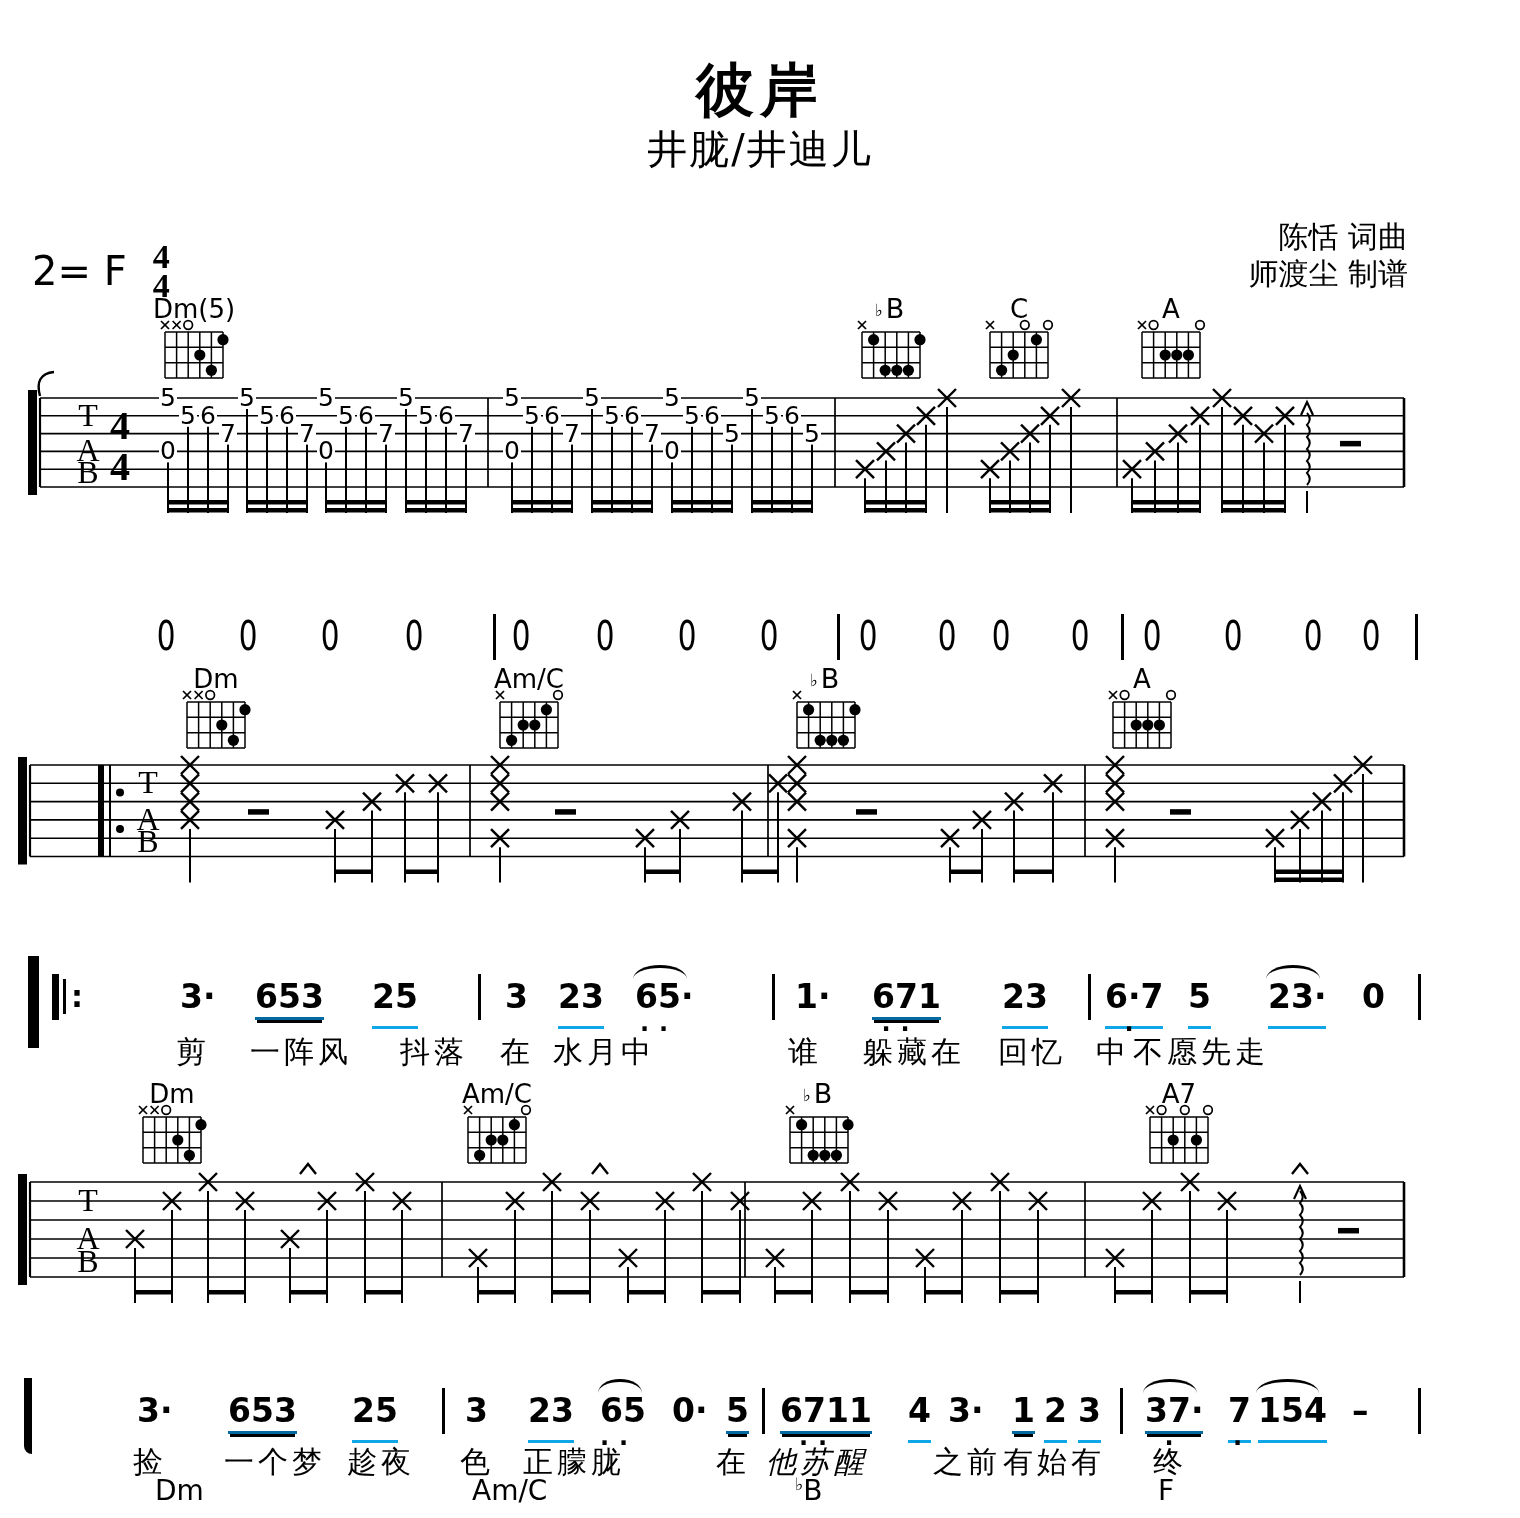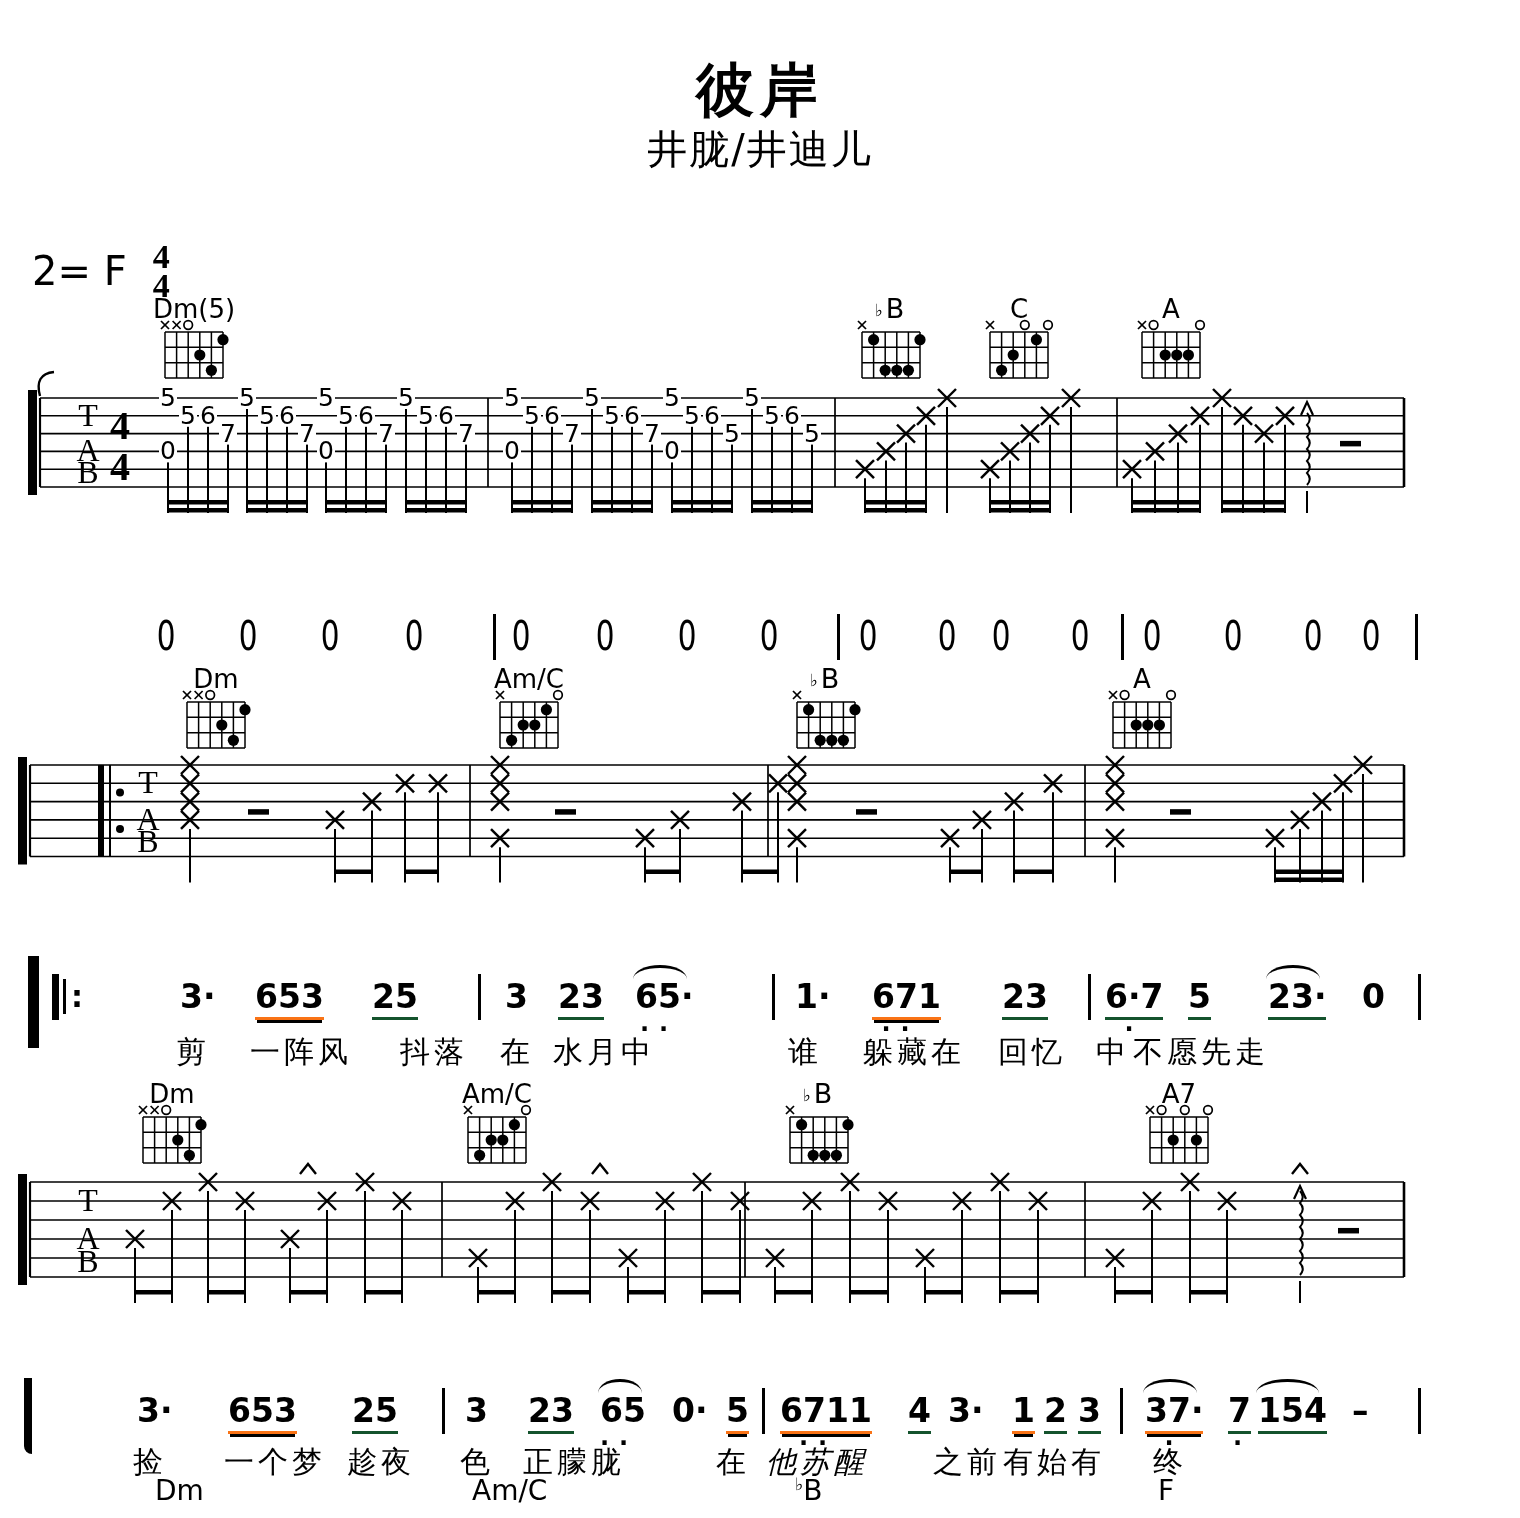--- a/index.html
+++ b/index.html
@@ -9,36 +9,40 @@
   #title{top:52px;left:0;width:1520px;text-align:center;font-size:58px;font-weight:bold;letter-spacing:6px;}
   #artist{top:122px;left:0;width:1520px;text-align:center;font-size:40px;letter-spacing:2px;}
   #subtitle{top:172px;left:0;width:1520px;text-align:center;font-size:41px;font-weight:bold;letter-spacing:1px;}
   #credits{top:218px;right:112px;text-align:right;font-size:30px;line-height:37px;}
   #keysig{top:242px;left:32px;font-size:40px;display:flex;align-items:center;}
   #keysig .frac{display:inline-flex;flex-direction:column;margin-left:26px;font-weight:bold;
     font-size:34px;line-height:29px;text-align:center;font-family:"Liberation Serif",serif;}
   svg{position:absolute;top:0;left:0;}
   .zero{position:absolute;font-size:41px;transform:scaleX(.72);transform-origin:center;}
   .tok{position:absolute;font-size:33px;font-weight:bold;white-space:nowrap;line-height:38px;}
-  .u1{border-bottom:3px solid #14532d;padding-bottom:1px;}
-  .u2{border-bottom:3px solid #f97316;box-shadow:0 5px 0 -2px #000;padding-bottom:1px;}
+  .u1{border-bottom:3px solid #0ea5e9;padding-bottom:10px;}
+  .u2{border-bottom:3px solid #0369a1;box-shadow:0 5px 0 -2px #000;padding-bottom:1px;}
   .mbar{position:absolute;width:2.5px;background:#000;}
   .tie{position:absolute;height:11px;border-top:3px solid #000;border-radius:50% 50% 0 0 / 100% 100% 0 0;}
   .lowdots{position:absolute;font-size:24px;font-weight:bold;text-align:center;line-height:10px;}
   .lyr{position:absolute;font-size:30px;letter-spacing:4px;white-space:nowrap;}
   .bch{position:absolute;font-size:28px;white-space:nowrap;}
   .brk{position:absolute;background:#000;}
   sup.fl{font-size:.62em;vertical-align:super;}
 </style>
 </head>
 <body>
 
 <div id="page">
   <div class="abs" id="title">彼岸</div>
   <div class="abs" id="artist">井胧/井迪儿</div>
+  <div class="abs" id="credits">
+    <div>陈恬 词曲</div>
+    <div>师渡尘 制谱</div>
+  </div>
   <div class="abs" id="keysig">
     <span>2= F</span>
     <span class="frac">
       <i style="font-style:normal">4</i>
       <i style="font-style:normal">4</i>
     </span>
   </div>
   <svg id="score" width="1520" height="1518" viewBox="0 0 1520 1518">
       <g>
         <text x="194" y="318" font-size="26" text-anchor="middle" font-family="&quot;DejaVu Sans&quot;,sans-serif" font-weight="normal" fill="#000">Dm(5)</text>

